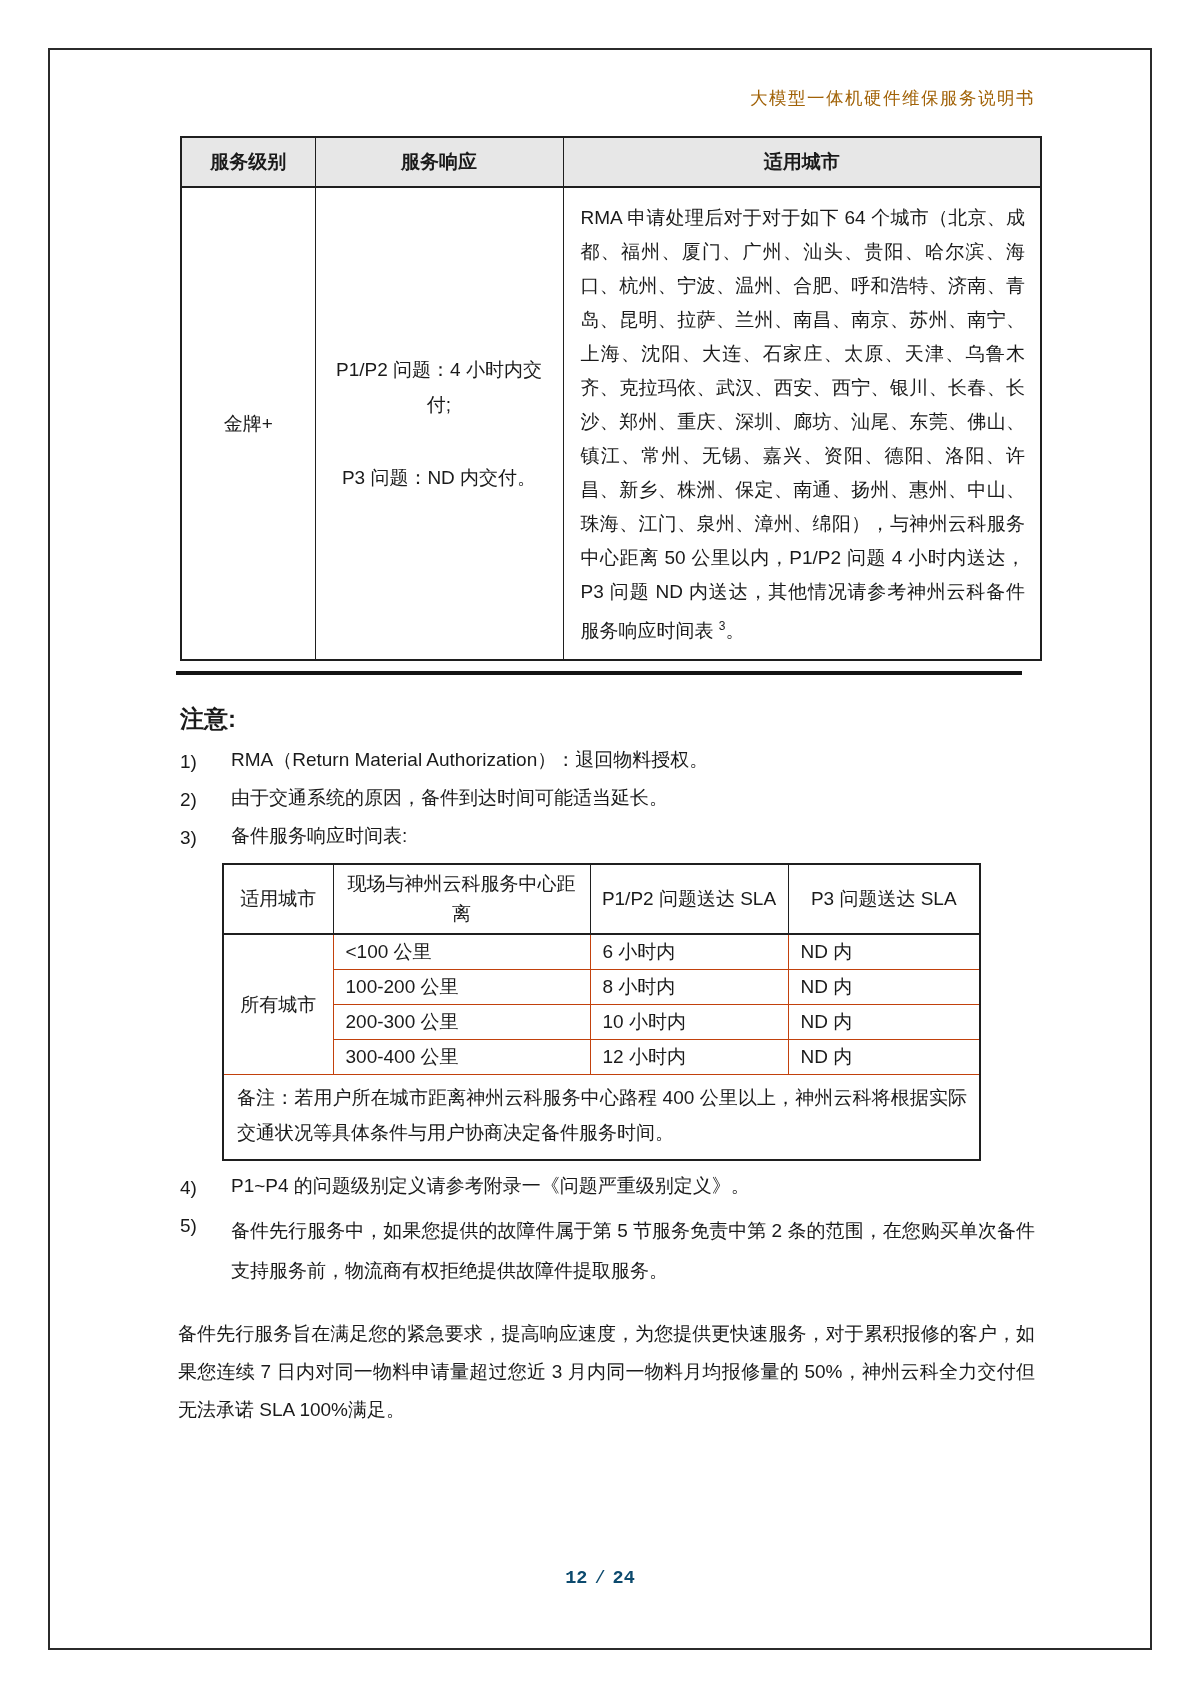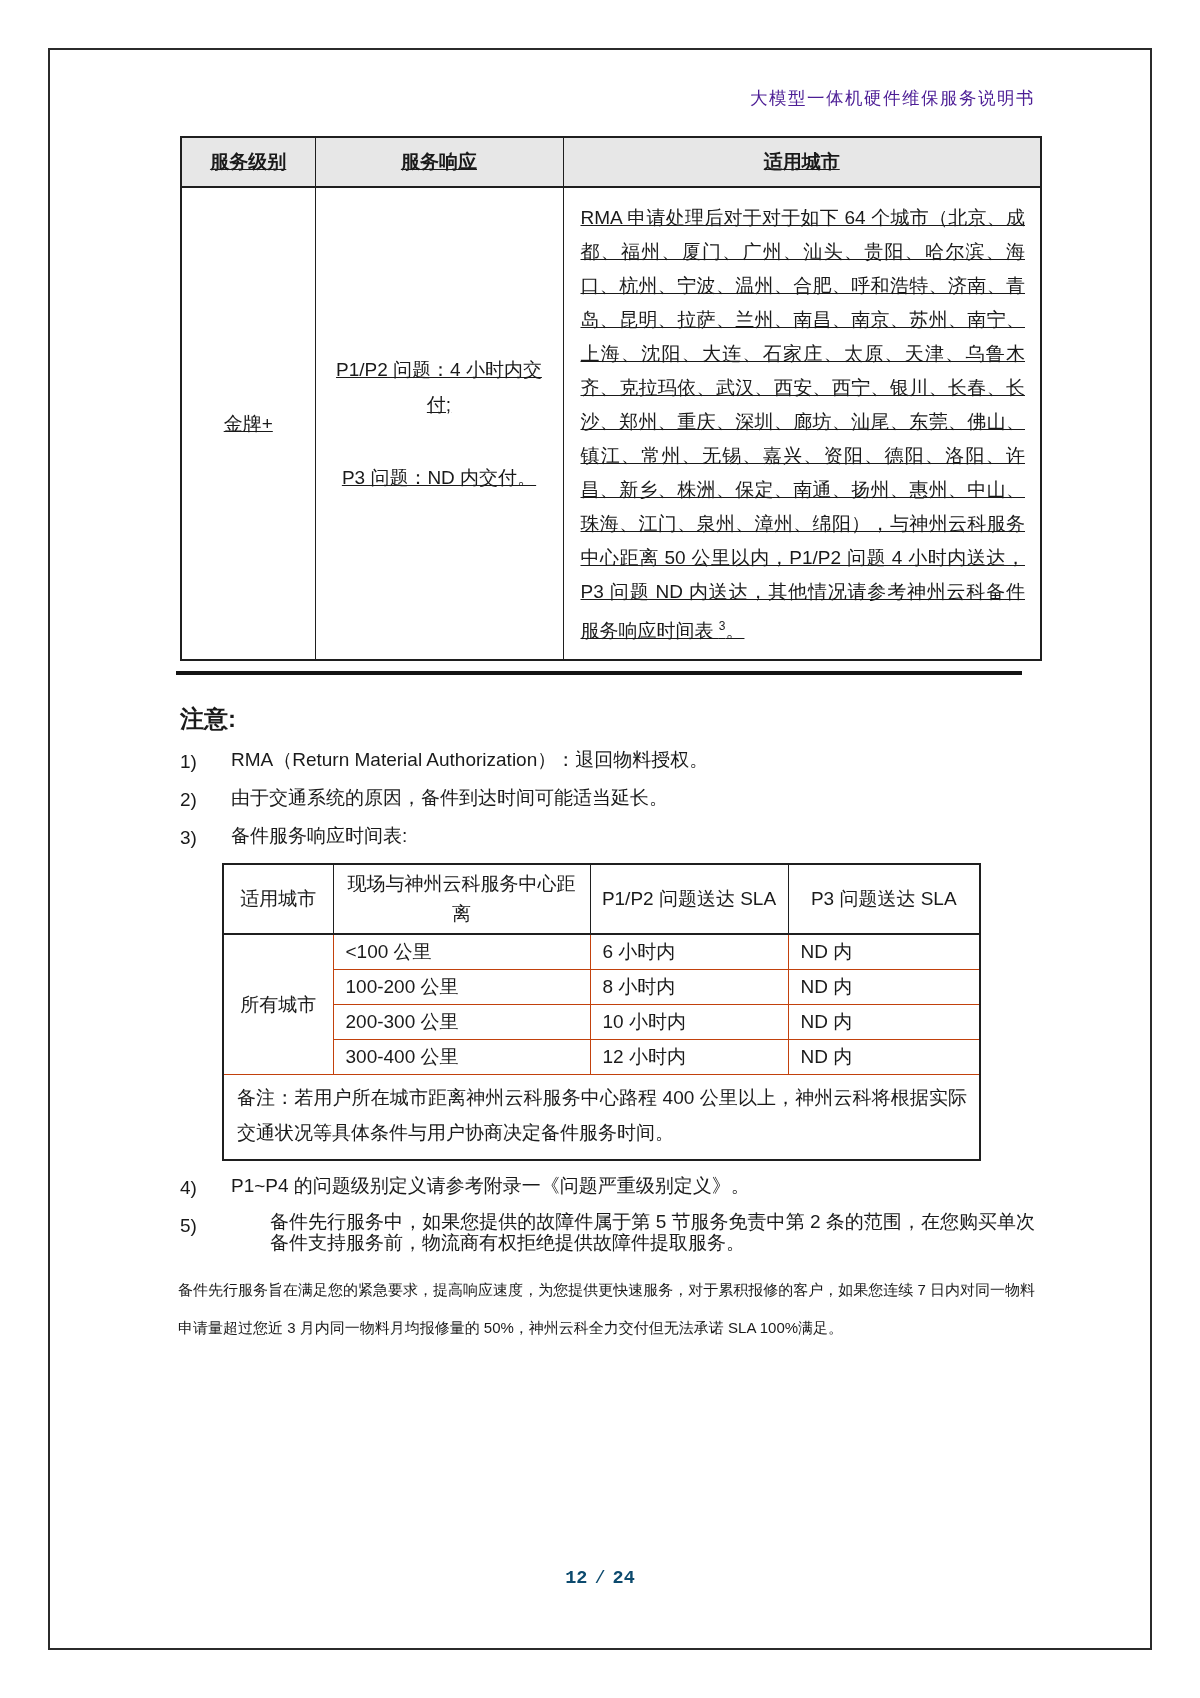--- a/index.html
+++ b/index.html
@@ -10,25 +10,25 @@
   .border-frame{
     position:absolute;left:48px;top:48px;right:48px;bottom:48px;
     border:2px solid #2b2b2b;box-sizing:border-box;
   }
   .content{
     position:absolute;left:50px;top:50px;width:1100px;
     padding:36px 115px 0 130px;box-sizing:border-box;
   }
   .doc-header{
     text-align:right;font-family:Liberation Mono, monospace;
-    font-size:17.5px;letter-spacing:1.5px;color:#4c1d95;margin:0 0 26px 0;
+    font-size:17.5px;letter-spacing:1.5px;color:#a16207;margin:0 0 26px 0;
   }
   
   table{border-collapse:collapse;table-layout:fixed;}
-  .t1{width:860px;border:2px solid #1f1f1f;font-size:19px;text-decoration:underline;}
+  .t1{width:860px;border:2px solid #1f1f1f;font-size:19px;}
   .t1 th{
     background:#e7e7e7;font-weight:bold;height:46px;
     border:1px solid #1f1f1f;border-bottom:2px solid #1f1f1f;text-align:center;
   }
   .t1 td{border:1px solid #1f1f1f;vertical-align:middle;}
   .t1 .cell-level{text-align:center;}
   .t1 .cell-response{text-align:center;padding:0 18px;line-height:35px;}
   .t1 .cell-response .resp-line1{margin:0 0 38px 0;}
   .t1 .cell-response .resp-line2{margin:0;}
   .t1 .cell-cities{padding:13px 15px 11px 17px;line-height:34px;text-align:justify;}
@@ -44,21 +44,21 @@
   
   .t2{width:757px;border:2px solid #1f1f1f;font-size:19px;margin:2px 0 14px 42px;}
   .t2 th{
     font-weight:normal;border:1px solid #1f1f1f;border-bottom:2px solid #1f1f1f;
     text-align:center;height:64px;line-height:30px;padding:2px 6px;background:#fff;
   }
   .t2 td{border:1px solid #c2410c;height:32px;padding:1px 6px 1px 12px;}
   .t2 .cell-scope{text-align:center;padding:7px 4px;}
   .t2 .remark-cell{line-height:35px;padding:5px 12px 9px 13px;height:auto;text-align:justify;}
   
-  .closing{font-size:15px;line-height:38px;text-align:justify;margin:18px 0 0 -2px;}
+  .closing{font-size:19px;line-height:38px;text-align:justify;margin:24px 0 0 -2px;}
   
   .page-footer{
     position:absolute;left:0;right:0;top:1568px;text-align:center;
     font-family:Liberation Mono, monospace;font-size:18.5px;color:#0c4a6e;
   }
   .page-footer .num{font-weight:bold;}
   .page-footer .sep{padding:0 7px;font-weight:normal;}
 </style>
 </head>
 <body>
@@ -153,21 +153,21 @@
       </tr>
     </tbody>
   </table>
 
   <div class="note-item tight">
     <span class="note-num">4)</span>
     <span class="note-text">P1~P4 的问题级别定义请参考附录一《问题严重级别定义》。</span>
   </div>
   <div class="note-item">
     <span class="note-num">5)</span>
-    <span class="note-text" style="line-height:21px;margin-left:39px;">备件先行服务中，如果您提供的故障件属于第 5 节服务免责中第 2 条的范围，在您购买单次备件支持服务前，物流商有权拒绝提供故障件提取服务。</span>
+    <span class="note-text" style="line-height:40px;">备件先行服务中，如果您提供的故障件属于第 5 节服务免责中第 2 条的范围，在您购买单次备件支持服务前，物流商有权拒绝提供故障件提取服务。</span>
   </div>
 
   <p class="closing">备件先行服务旨在满足您的紧急要求，提高响应速度，为您提供更快速服务，对于累积报修的客户，如果您连续 7 日内对同一物料申请量超过您近 3 月内同一物料月均报修量的 50%，神州云科全力交付但无法承诺 SLA 100%满足。</p>
 
 </div>
 
 <div class="page-footer">
   <span class="num">12</span><span class="sep">/</span><span class="num">24</span>
 </div>
 

